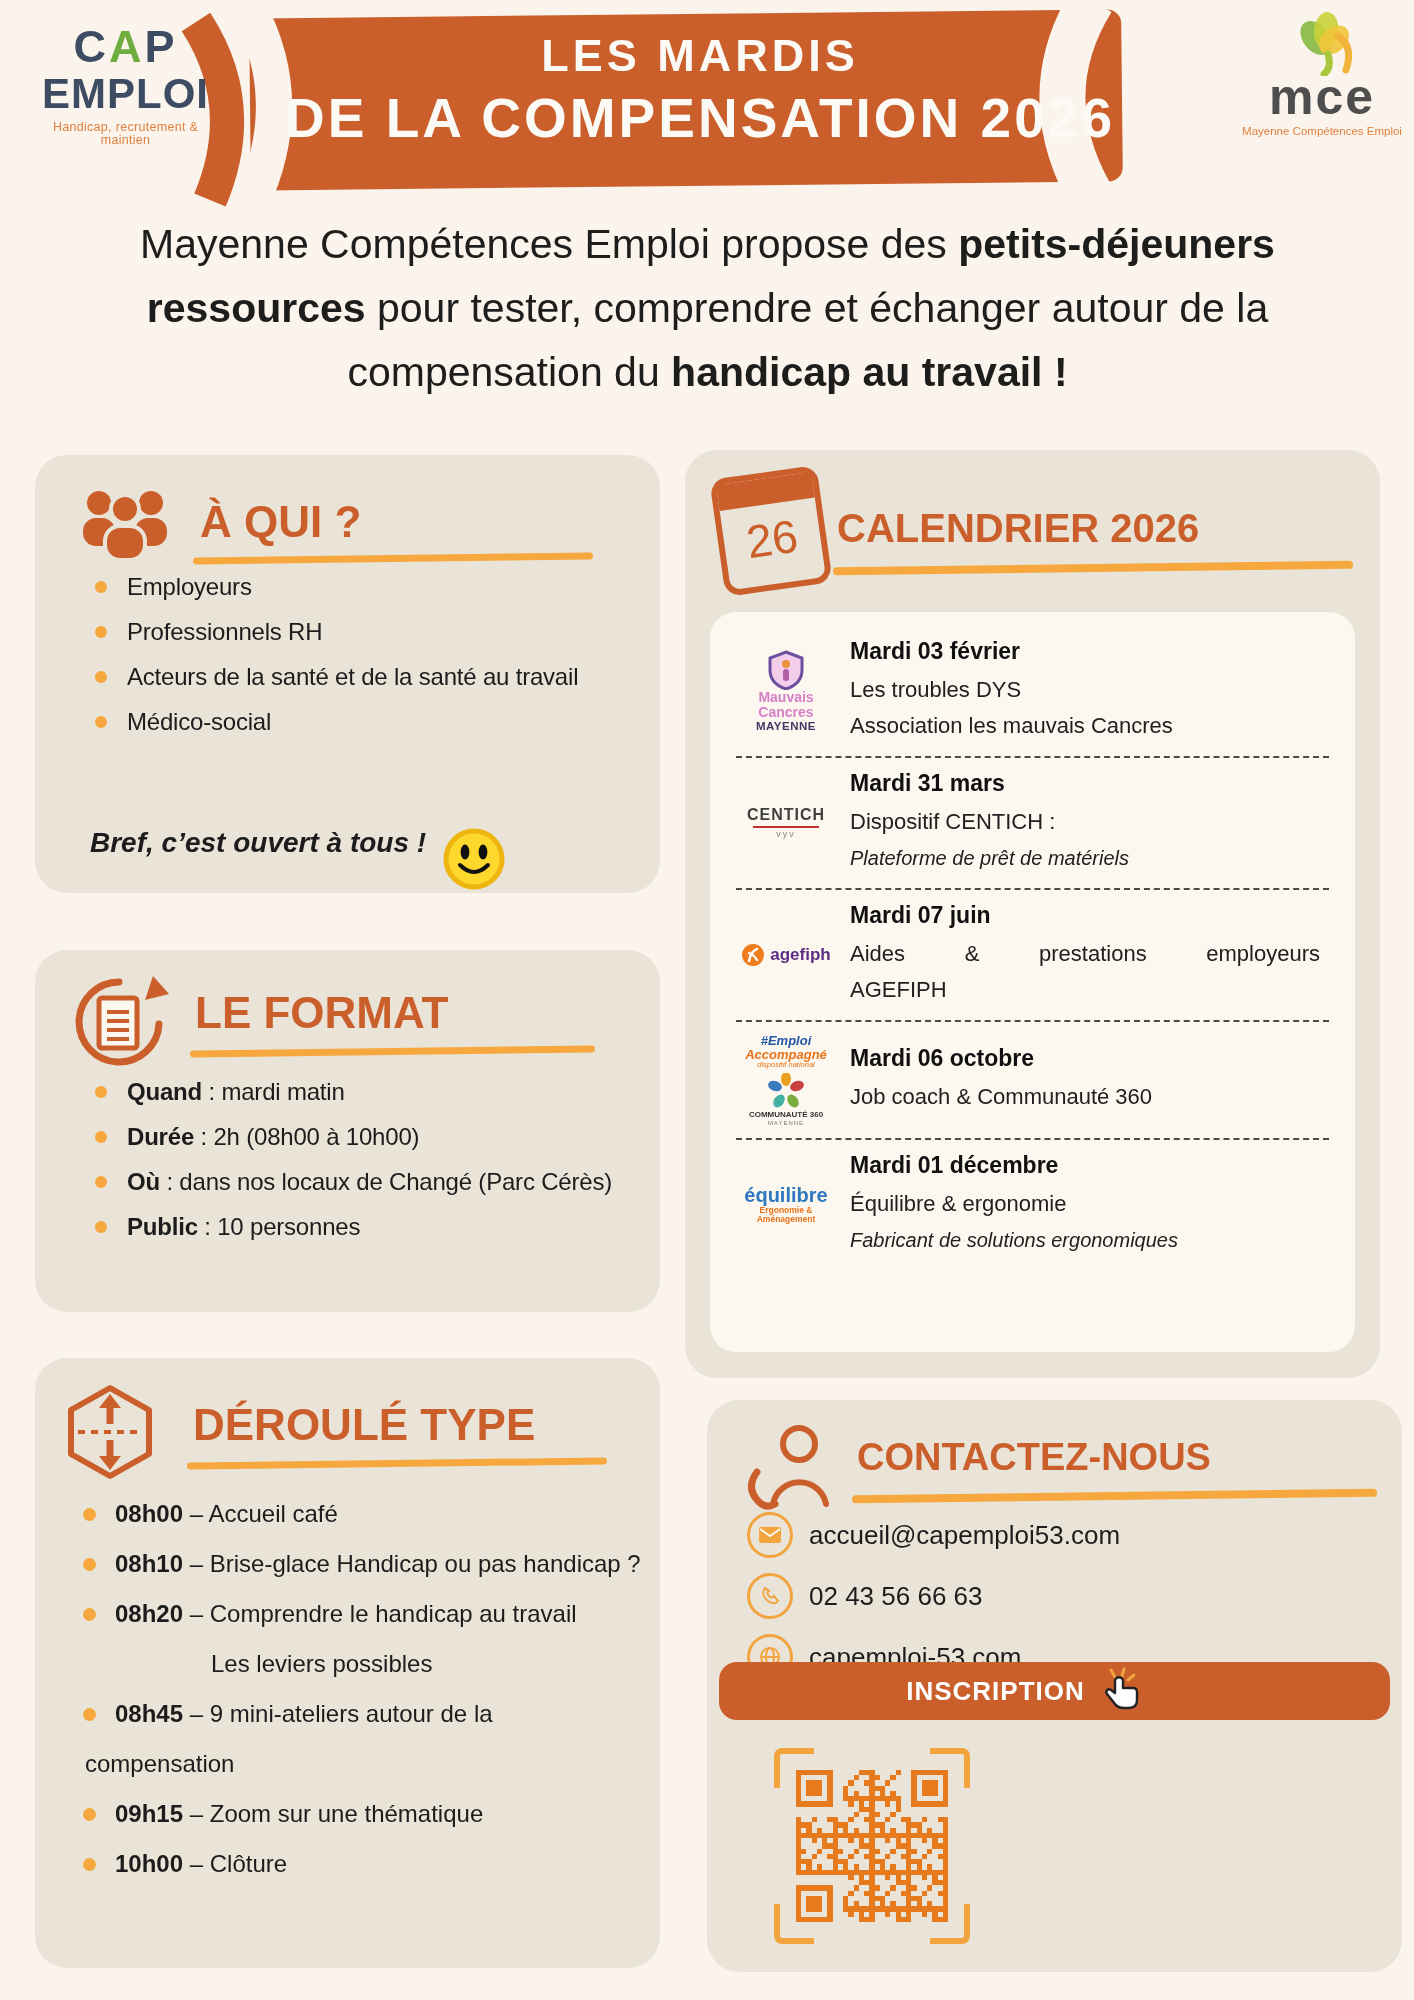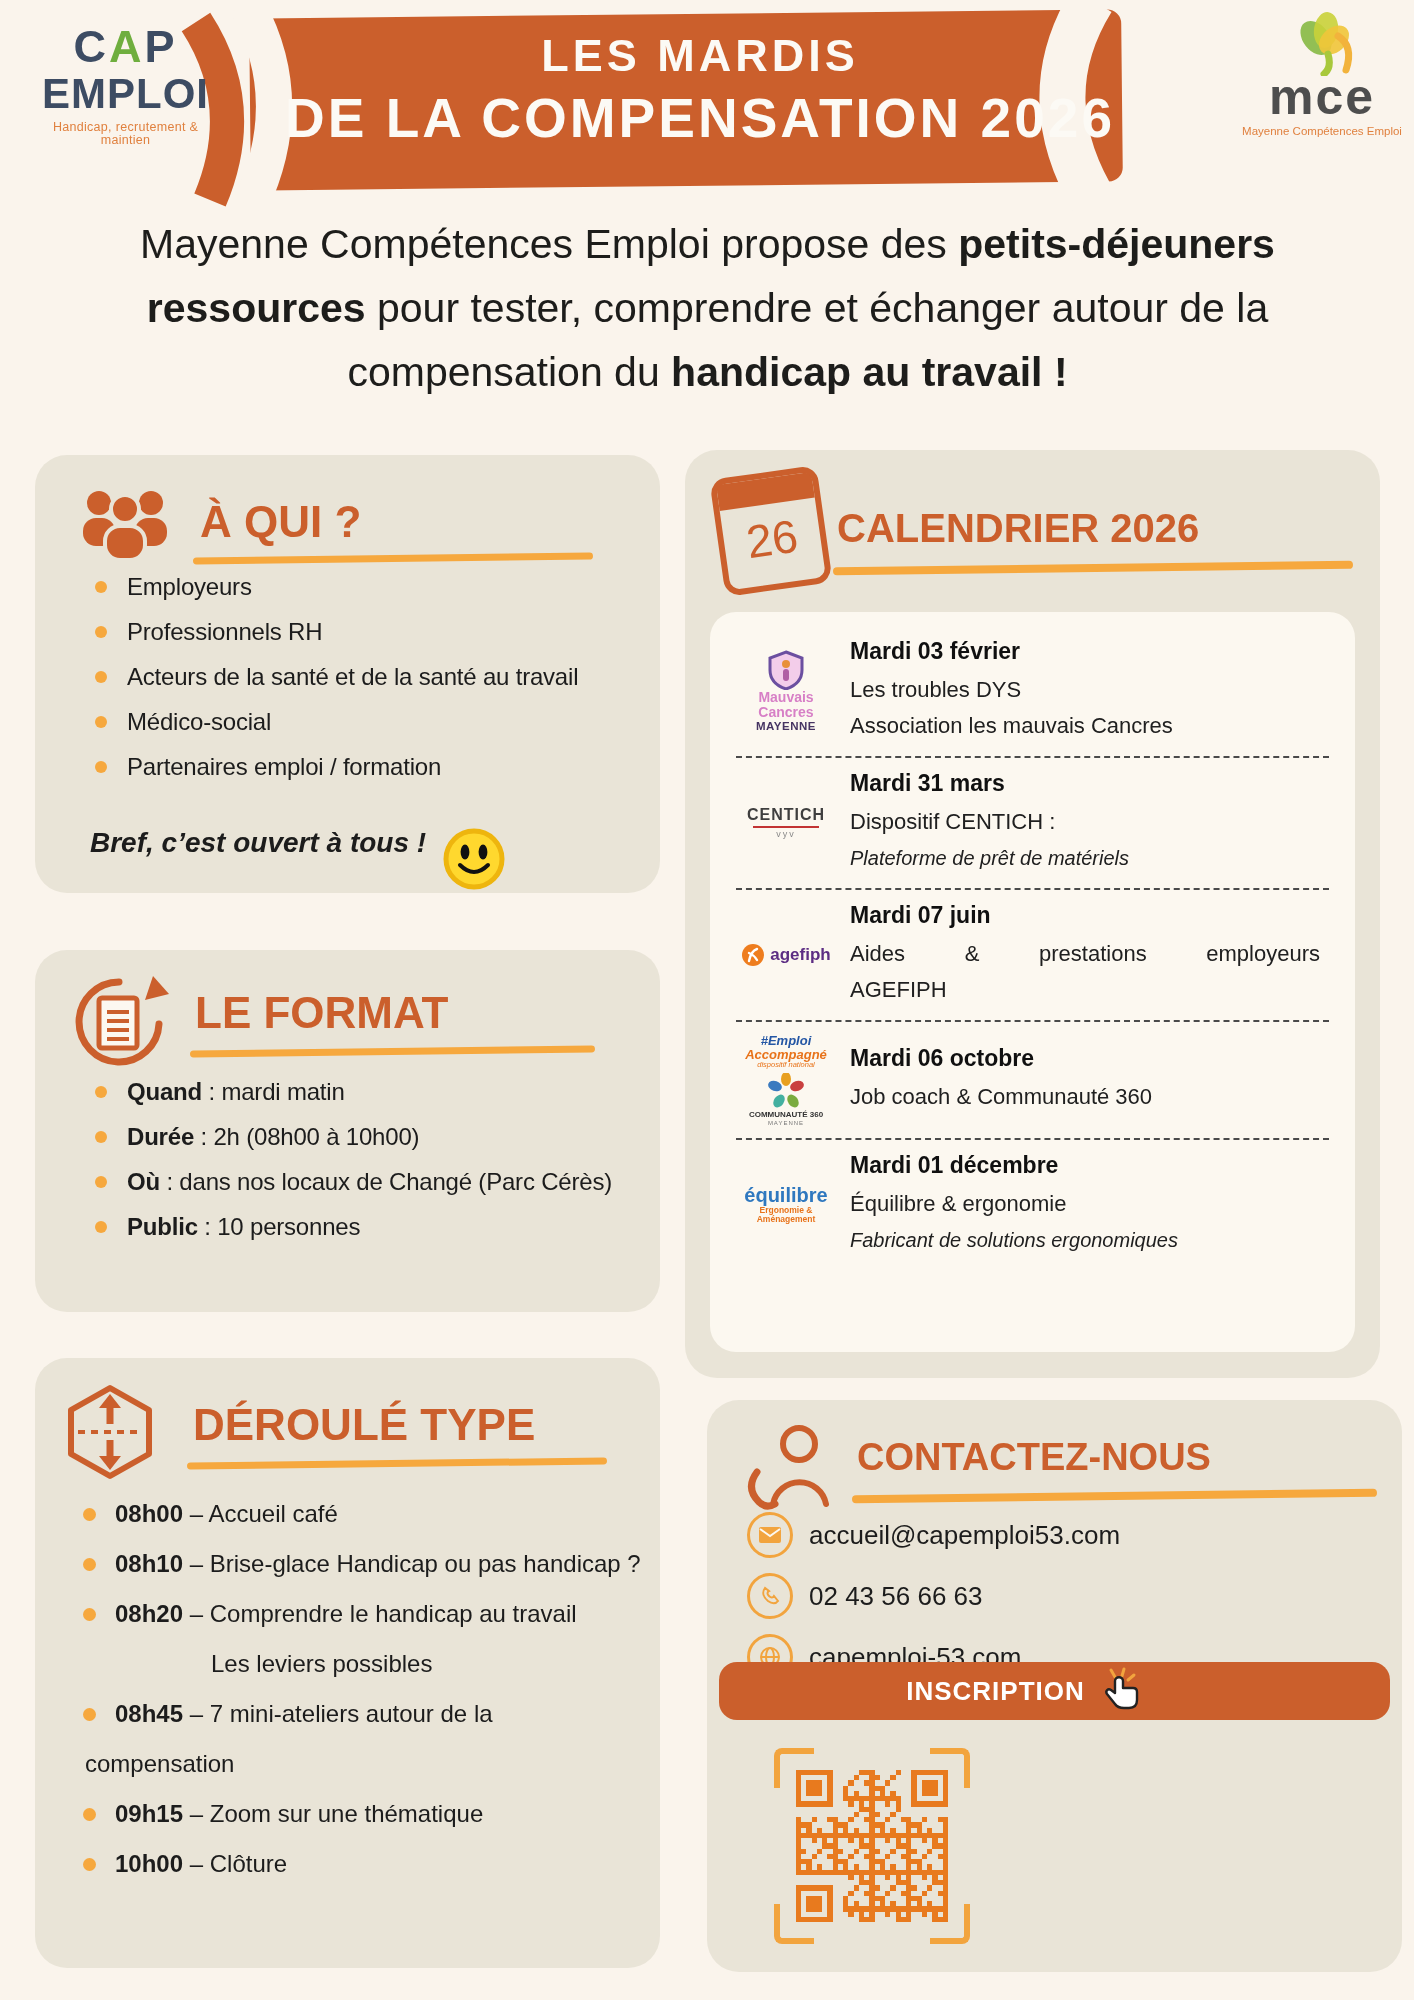--- a/index.html
+++ b/index.html
@@ -150,21 +150,20 @@
         <rect x="28" y="39" width="40" height="34" rx="15" stroke="#e9e4d7" stroke-width="4"></rect>
       </g>
     </svg>
     <div class="sec-title" style="left:165px;top:42px;font-size:44px;">À QUI ?</div>
     <div class="underbar" style="left:158px;top:100px;width:400px;"></div>
     <div class="blist" style="top:118px;">
       <div class="b-item"><span class="dot"></span><span>Employeurs</span></div>
       <div class="b-item"><span class="dot"></span><span>Professionnels RH</span></div>
       <div class="b-item"><span class="dot"></span><span>Acteurs de la santé et de la santé au travail</span></div>
       <div class="b-item"><span class="dot"></span><span>Médico-social</span></div>
-      <div class="b-item"><span class="dot"></span><span>Partenaires emploi / formation</span></div>
     </div>
     <div class="aq-note">
       <span class="txt">Bref, c’est ouvert à tous !</span>
       <svg width="64" height="64" viewBox="0 0 64 64">
         <circle cx="32" cy="32" r="28" fill="#ffd82e" stroke="#eeb50e" stroke-width="5"></circle>
         <ellipse cx="23" cy="25" rx="4.4" ry="7.5" fill="#111"></ellipse>
         <ellipse cx="41" cy="25" rx="4.4" ry="7.5" fill="#111"></ellipse>
         <path d="M 18,38 Q 32,52 46,38" stroke="#111" stroke-width="4" fill="none" stroke-linecap="round"></path>
       </svg>
     </div>
@@ -201,21 +200,21 @@
       <line x1="45" y1="56" x2="45" y2="74" stroke="#cb5f2c" stroke-width="7"></line>
       <polygon points="45,86 34,72 56,72" fill="#cb5f2c"></polygon>
     </svg>
     <div class="sec-title" style="left:158px;top:42px;font-size:44px;">DÉROULÉ TYPE</div>
     <div class="underbar" style="left:152px;top:102px;width:420px;"></div>
     <div class="blist" style="left:48px;top:142px;width:580px;">
       <div class="dr-item"><span class="dot"></span><span class="dr-time">08h00</span> <span>– Accueil café</span></div>
       <div class="dr-item"><span class="dot"></span><span class="dr-time">08h10</span> <span>– Brise-glace Handicap ou pas handicap ?</span></div>
       <div class="dr-item"><span class="dot"></span><span class="dr-time">08h20</span> <span>– Comprendre le handicap au travail</span></div>
       <div class="dr-cont cont-indent">Les leviers possibles</div>
-      <div class="dr-item"><span class="dot"></span><span class="dr-time">08h45</span> <span>– 7 mini-ateliers autour de la</span></div>
+      <div class="dr-item"><span class="dot"></span><span class="dr-time">08h45</span> <span>– 9 mini-ateliers autour de la</span></div>
       <div class="dr-cont cont-outdent">compensation</div>
       <div class="dr-item"><span class="dot"></span><span class="dr-time">09h15</span> <span>– Zoom sur une thématique</span></div>
       <div class="dr-item"><span class="dot"></span><span class="dr-time">10h00</span> <span>– Clôture</span></div>
     </div>
   </div>
 
   <div class="card card-cal">
     <div class="cal-icon">
       <div class="bar"></div>
       <div class="day">26</div>

